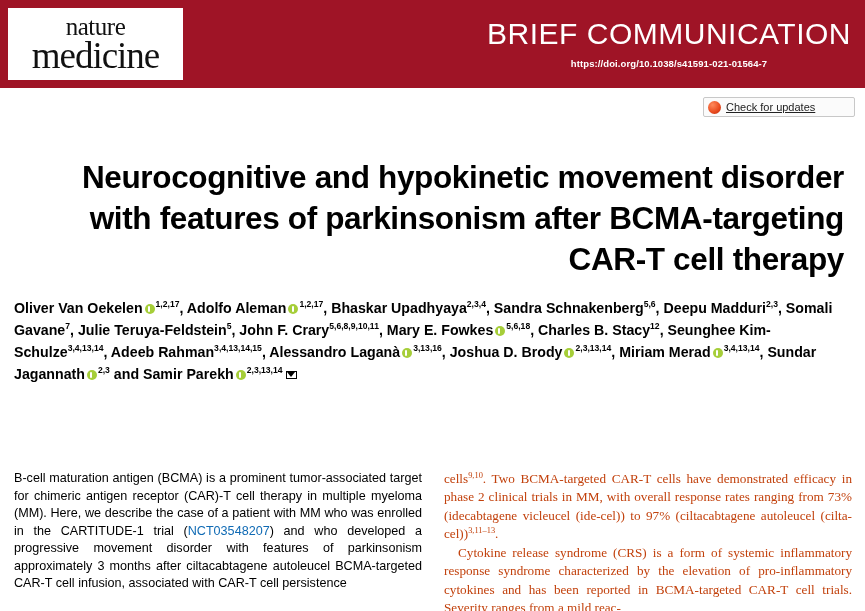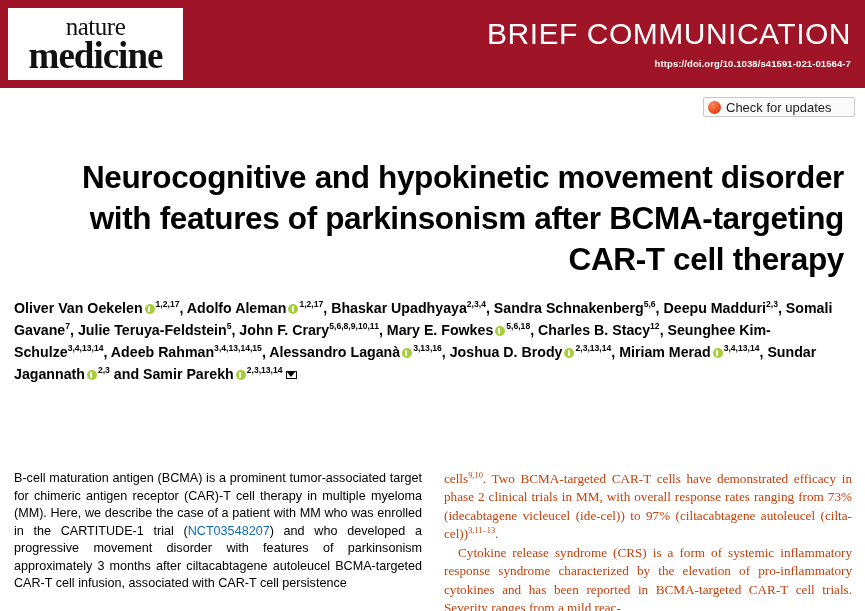--- a/index.html
+++ b/index.html
@@ -41,21 +41,21 @@
     font-size: 25px;
     color: #111111;
     letter-spacing: -0.5px;
     font-weight: 400;
   }
   .logo-medicine {
     font-family: "Liberation Serif", serif;
     font-size: 37px;
     color: #111111;
     letter-spacing: -1px;
-    font-weight: 700;
+    font-weight: 400;
     margin-top: -2px;
   }
   .header-right {
     position: absolute;
     right: 14px;
     top: 18px;
     text-align: right;
     color: #ffffff;
   }
   .brief-comm {
@@ -64,20 +64,21 @@
     letter-spacing: 0.5px;
     font-weight: 400;
     line-height: 1.05;
   }
   .doi {
     font-family: "Liberation Sans", sans-serif;
     font-size: 9.5px;
     font-weight: bold;
     margin-top: 8px;
     letter-spacing: 0.1px;
+    text-align: center;
   }
 
   
   .updates-badge {
     position: absolute;
     right: 10px;
     top: 97px;
     width: 152px;
     height: 20px;
     border: 1px solid #c8c8c8;
@@ -91,22 +92,23 @@
   .updates-dot {
     width: 13px;
     height: 13px;
     border-radius: 50%;
     background: radial-gradient(circle at 35% 30%, #ff8a5c 0%, #e8491d 60%, #b32a0c 100%);
     flex: 0 0 auto;
     margin-right: 5px;
   }
   .updates-text {
     font-family: "Liberation Sans", sans-serif;
-    font-size: 13px;
+    font-size: 11px;
     color: #222222;
+    text-decoration: underline;
   }
 
   
   .title {
     position: absolute;
     left: 14px;
     top: 136px;
     width: 830px;
     font-family: "Liberation Sans", sans-serif;
     font-weight: bold;

